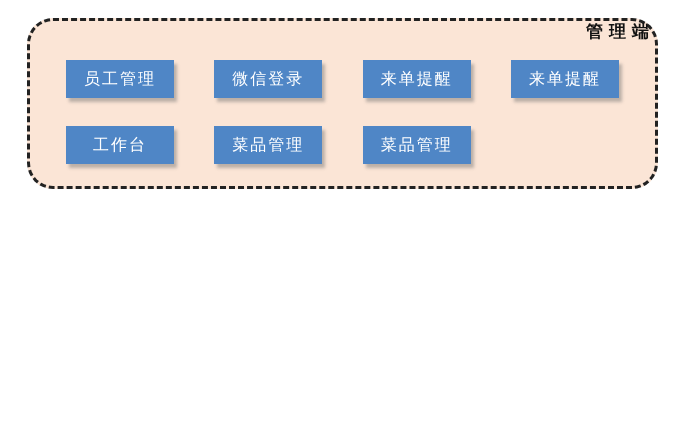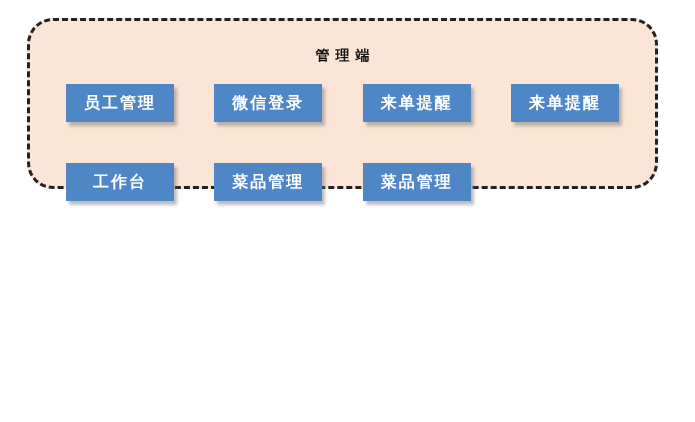--- a/index.html
+++ b/index.html
@@ -26,36 +26,35 @@
   }
   .panel.admin {
     top: 18px;
     background: #fbe5d6;
   }
   .panel.user {
     top: 221px;
     background: #d9e8f1;
   }
   .panel-title {
-    margin-top: 24px;
-    text-align: center;
-    font-size: 14px;
+    margin-top: 0;
+    text-align: right;
+    font-size: 17px;
     font-weight: bold;
     color: #111111;
     letter-spacing: 6px;
     text-indent: 6px; 
     line-height: 22px;
   }
   .btn-grid {
     display: grid;
     grid-template-columns: repeat(4, 108px);
     justify-content: space-between;
-    row-gap: 41px;
+    row-gap: 28px;
     padding: 17px 36px 0 36px;
-    font-weight: bold;
   }
   .module-btn {
     height: 38px;
     background: #4f86c6;
     color: #ffffff;
     font-size: 16px;
     letter-spacing: 2px;
     display: flex;
     align-items: center;
     justify-content: center;

